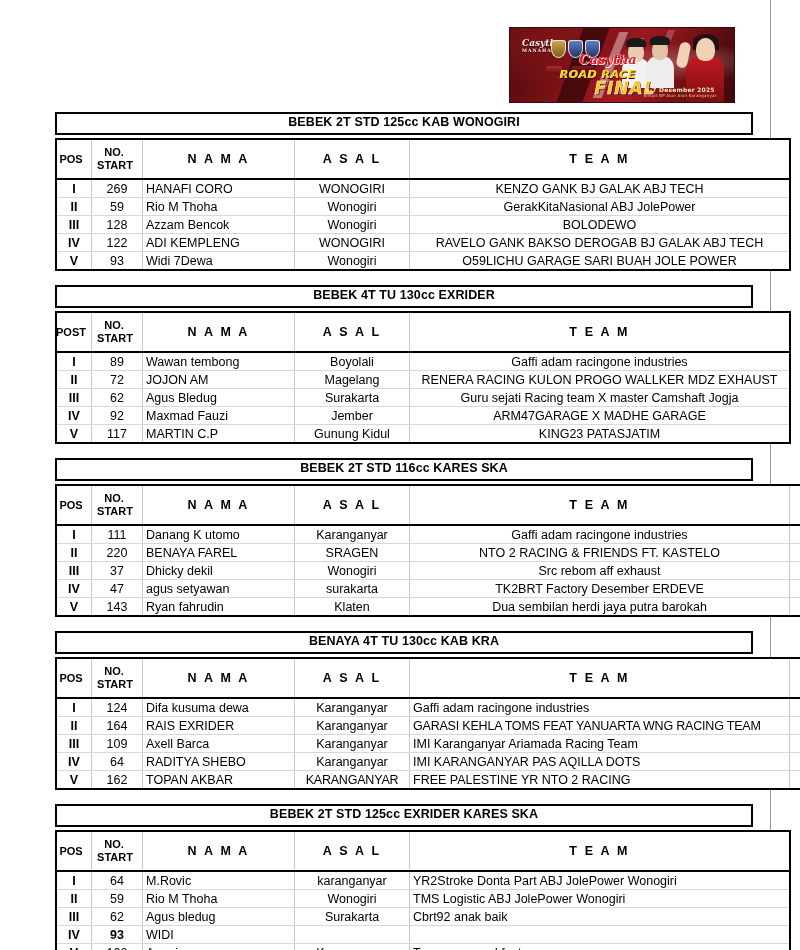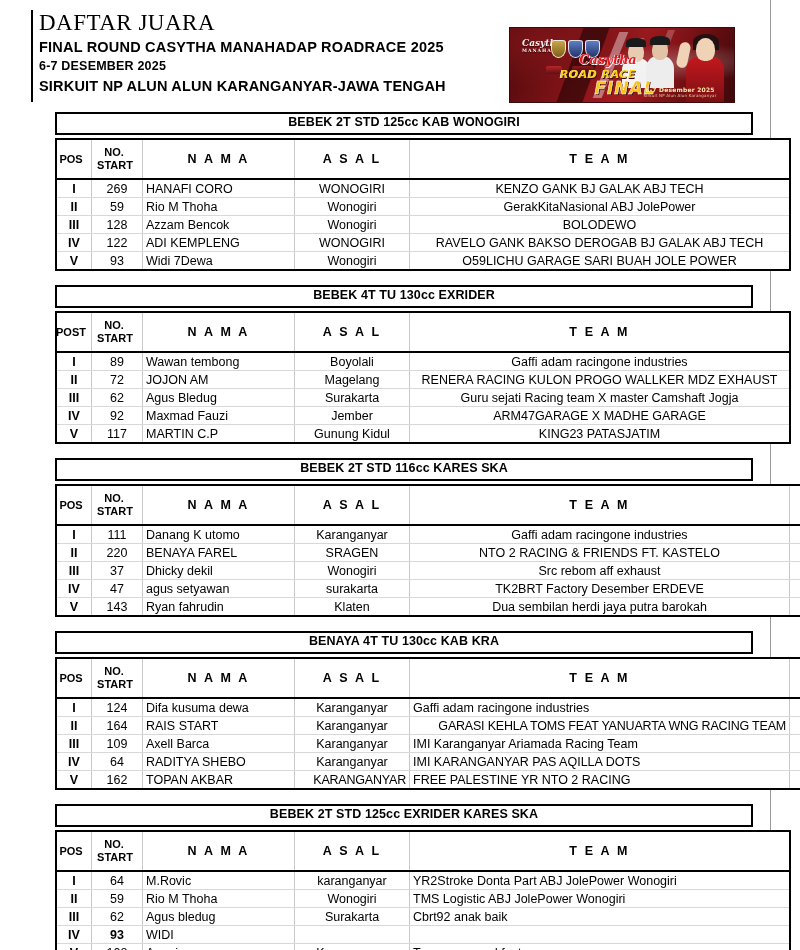--- a/index.html
+++ b/index.html
@@ -254,35 +254,29 @@
     line-height: 13px;
     letter-spacing: 0;
     font-size: 11px;
     width: 44px;
     margin-left: -3px;
   }
   .nostart-wrap span { display: block; }
   .nostart-wrap .l2 { width: 46px; }
 
   td.left   { text-align: left; }
-  td.small  { font-size: 10px; letter-spacing: -0.2px; text-align: right; }
+  td.small  { font-size: 10px; letter-spacing: -0.2px; }
   td.bold   { font-weight: bold; }
 </style>
 </head>
 <body>
 
 <div class="guide-line"></div>
 
 <div class="header">
-  <div class="title-block">
-    <div class="t-daftar">DAFTAR JUARA</div>
-    <div class="t-line2">FINAL ROUND CASYTHA MANAHADAP ROADRACE 2025</div>
-    <div class="t-line3">6-7 DESEMBER 2025</div>
-    <div class="t-line4">SIRKUIT NP ALUN ALUN KARANGANYAR-JAWA TENGAH</div>
-  </div>
 
   <div class="banner">
     <div class="bn-darkwedge"></div>
     <div class="bn-streak bn-s1"></div>
     <div class="bn-streak bn-s2"></div>
     <div class="bn-streak bn-s3"></div>
     <div class="bn-streak bn-s4"></div>
 
     <div class="bn-script">
       <span>Casytha</span>
@@ -527,21 +521,21 @@
             <td class="c-no">124</td>
             <td class="c-nama">Difa kusuma dewa</td>
             <td class="c-asal">Karanganyar</td>
             <td class="c-team left" style="border-right: 1px solid rgb(201, 201, 201);">Gaffi adam racingone industries</td>
             <td class="c-extra"></td>
             <td class="c-extra c-extra-last"></td>
           </tr>
           <tr>
             <td class="c-pos">II</td>
             <td class="c-no">164</td>
-            <td class="c-nama">RAIS START</td>
+            <td class="c-nama">RAIS EXRIDER</td>
             <td class="c-asal">Karanganyar</td>
             <td class="c-team left small" style="border-right: 1px solid rgb(201, 201, 201);">GARASI KEHLA TOMS FEAT YANUARTA WNG RACING TEAM</td>
             <td class="c-extra"></td>
             <td class="c-extra c-extra-last"></td>
           </tr>
           <tr>
             <td class="c-pos">III</td>
             <td class="c-no">109</td>
             <td class="c-nama">Axell Barca</td>
             <td class="c-asal">Karanganyar</td>

